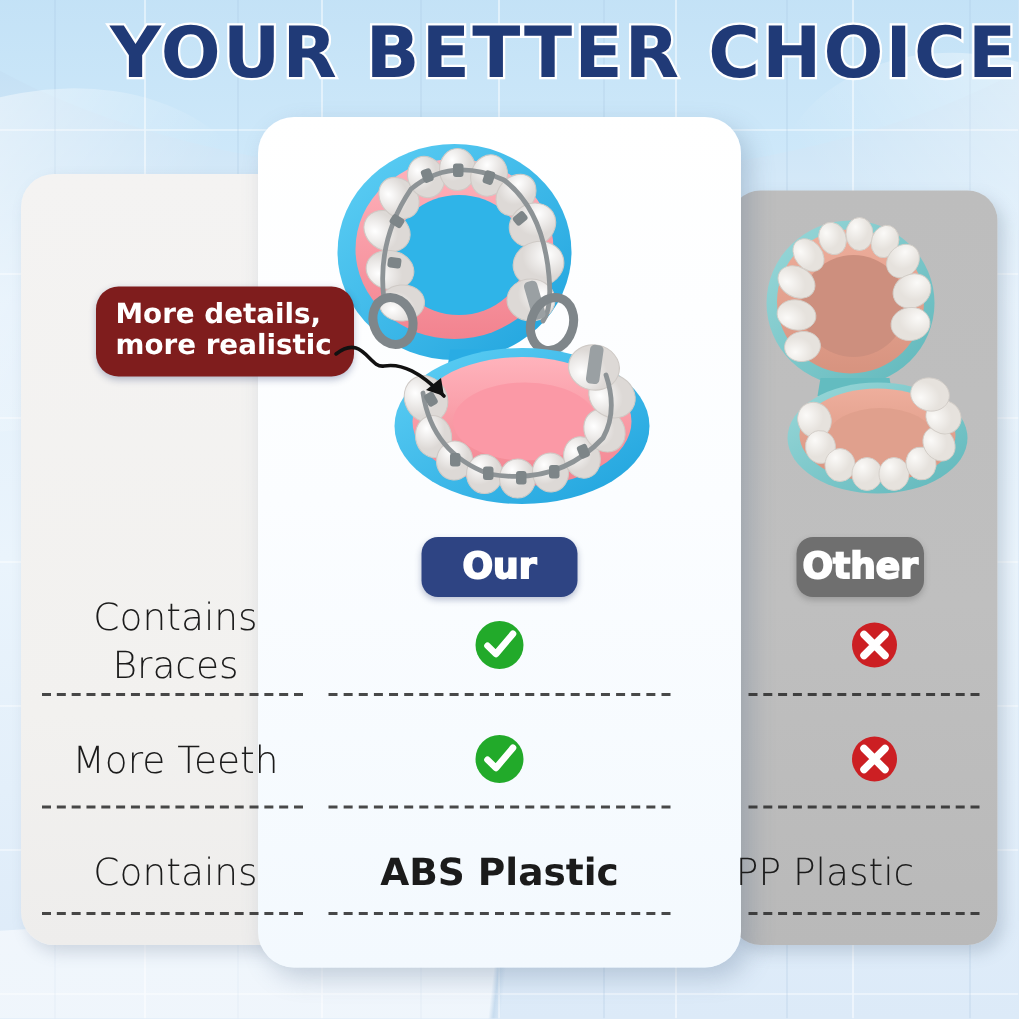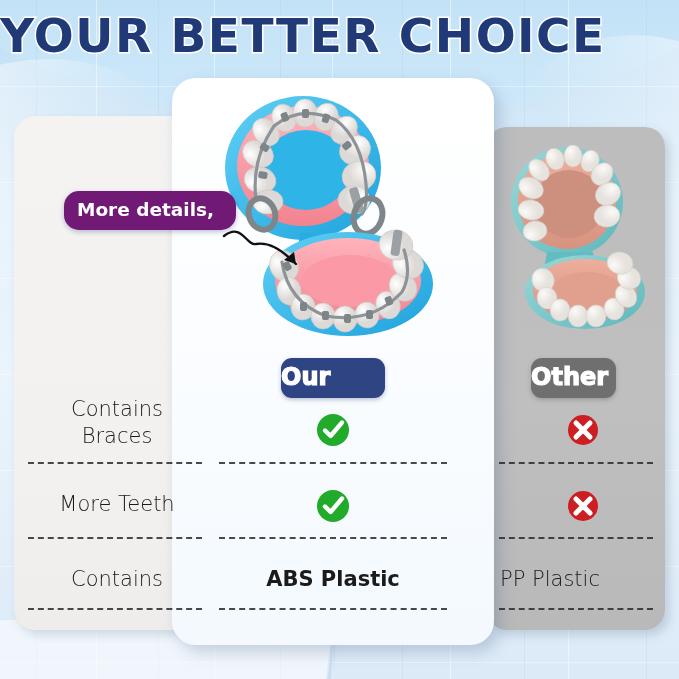--- a/index.html
+++ b/index.html
@@ -65,21 +65,21 @@
     width: 300px; height: 240px;
     background: linear-gradient(-135deg, rgba(255,255,255,.7), rgba(255,255,255,0) 70%);
     border-radius: 50% 60% 40% 50%;
     transform: rotate(14deg);
   }
 
   
   .title {
     position: absolute;
     top: 8px; left: 0; right: 0;
-    text-align: left;
+    text-align: right;
     font-family: "DejaVu Sans", sans-serif;
     font-weight: 700;
     font-size: 47px;
     letter-spacing: 1.5px;
     color: #203a77;
     -webkit-text-stroke: 3px #ffffff;
     paint-order: stroke fill;
     z-index: 6;
   }
 
@@ -125,21 +125,21 @@
     width: 160px; height: 190px;
     z-index: 5;
   }
 
   
   .bubble {
     position: absolute;
     left: 64px; top: 191px;
     width: 172px;
     padding: 8px 13px 10px;
-    background: #701a75;
+    background: #7f1d1d;
     border-radius: 15px;
     color: #ffffff;
     font-family: "DejaVu Sans", sans-serif;
     font-weight: 700;
     font-size: 18.5px;
     line-height: 1.14;
     z-index: 7;
     box-shadow: 0 2px 5px rgba(40,55,110,.3);
   }
   .bubble-arrow {
@@ -151,20 +151,21 @@
 
   
   .badge {
     position: absolute;
     z-index: 6;
     border-radius: 11px;
     color: #fff;
     font-family: "DejaVu Sans", sans-serif;
     font-weight: 700;
     font-size: 24px;
+    text-align: center;
     padding: 5px 0 7px;
     -webkit-text-stroke: 1.2px #fff;
     paint-order: stroke fill;
   }
   .badge-our {
     left: 281px; top: 358px; width: 104px;
     background: #2e4483;
     box-shadow: 0 2px 4px rgba(30,45,100,.28);
   }
   .badge-other {
@@ -174,21 +175,21 @@
   }
 
   
   .cell {
     position: absolute;
     z-index: 6;
     text-align: center;
     color: #1b1b1b;
     font-family: "DejaVu Sans", sans-serif;
     font-weight: 300;
-    font-size: 21px;
+    font-size: 25px;
     line-height: 1.28;
   }
   .cell-left  { left: 22px;  width: 190px; }
   .cell-mid   { left: 224px; width: 218px; font-weight: bold; }
   .cell-right { left: 468px; width: 164px; }
 
   .r1 { top: 396px; }
   .r2 { top: 491px; }
   .r3 { top: 566px; }
 
@@ -366,20 +367,21 @@
       <ellipse cx="117" cy="169" rx="10" ry="11" transform="rotate(-14 117 169)"></ellipse>
       <ellipse cx="129" cy="156" rx="10" ry="12" transform="rotate(-36 129 156)"></ellipse>
       <ellipse cx="132" cy="138" rx="11" ry="12" transform="rotate(-58 132 138)"></ellipse>
       <ellipse cx="123" cy="123" rx="11" ry="13" transform="rotate(-78 123 123)"></ellipse>
     </g>
   </svg>
 </div>
 
 <div class="bubble">
   <div>More details,</div>
+  <div>more realistic</div>
 </div>
 <div class="bubble-arrow">
   <svg viewBox="0 0 110 72" width="110" height="72" aria-hidden="true">
     <path d="M2 24 C20 10 24 34 34 32 C46 30 58 36 74 52" fill="none" stroke="#111111" stroke-width="2.4" stroke-linecap="round"></path>
     <path d="M74 52 L62 48 L72 40 Z" fill="#111111"></path>
   </svg>
 </div>
 
 <div class="badge badge-our">Our</div>
 <div class="badge badge-other">Other</div>

